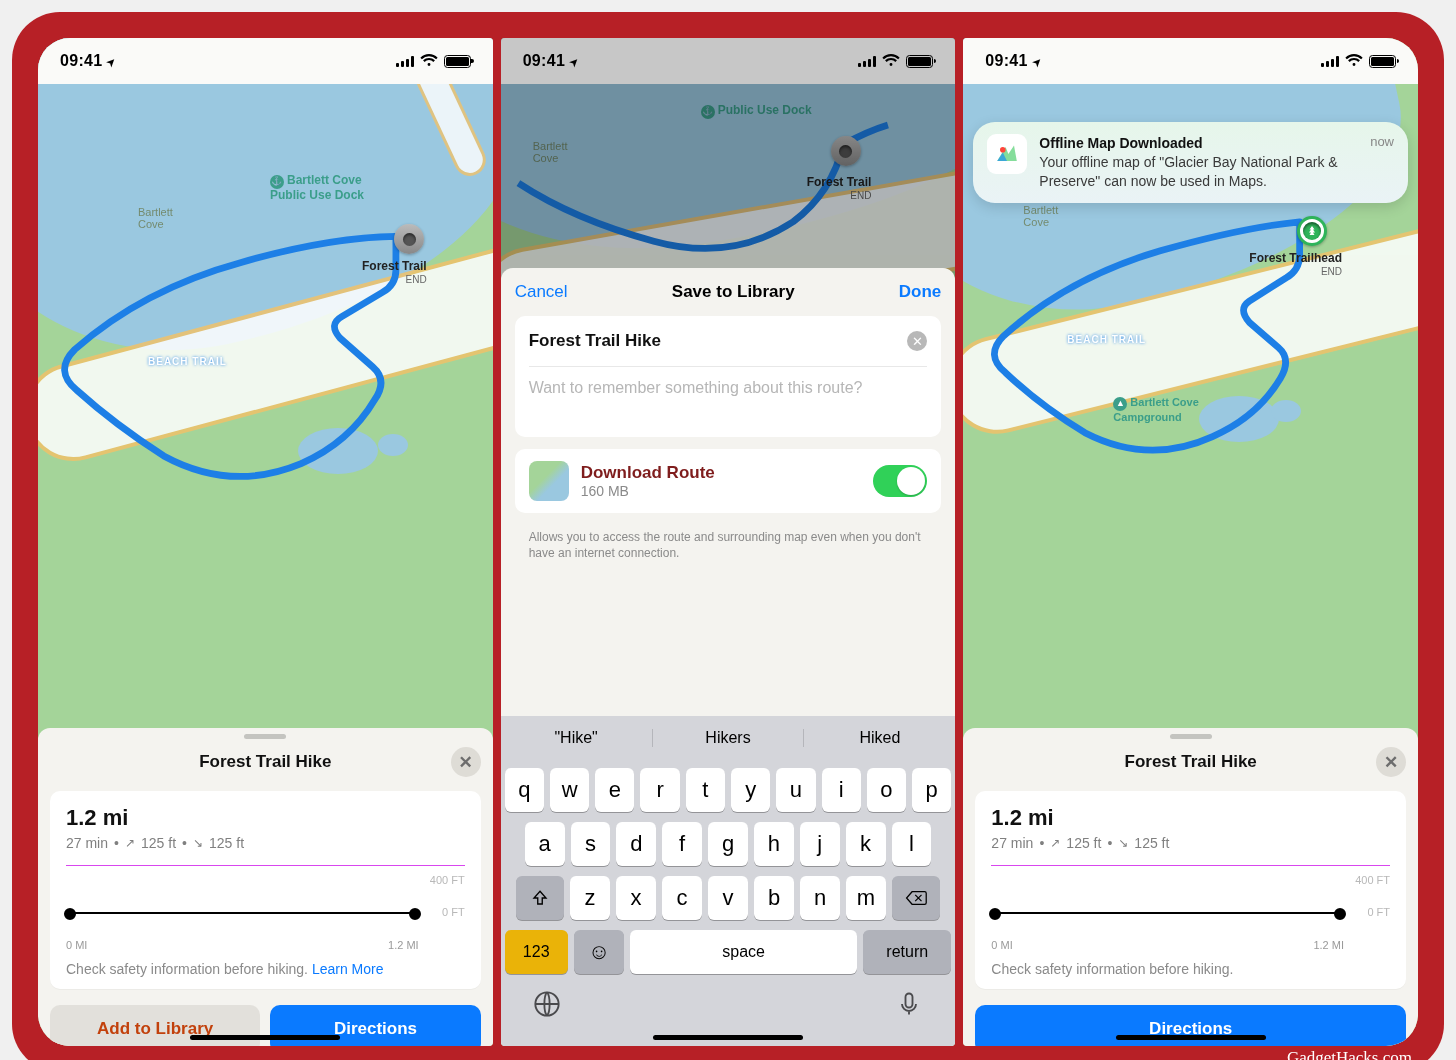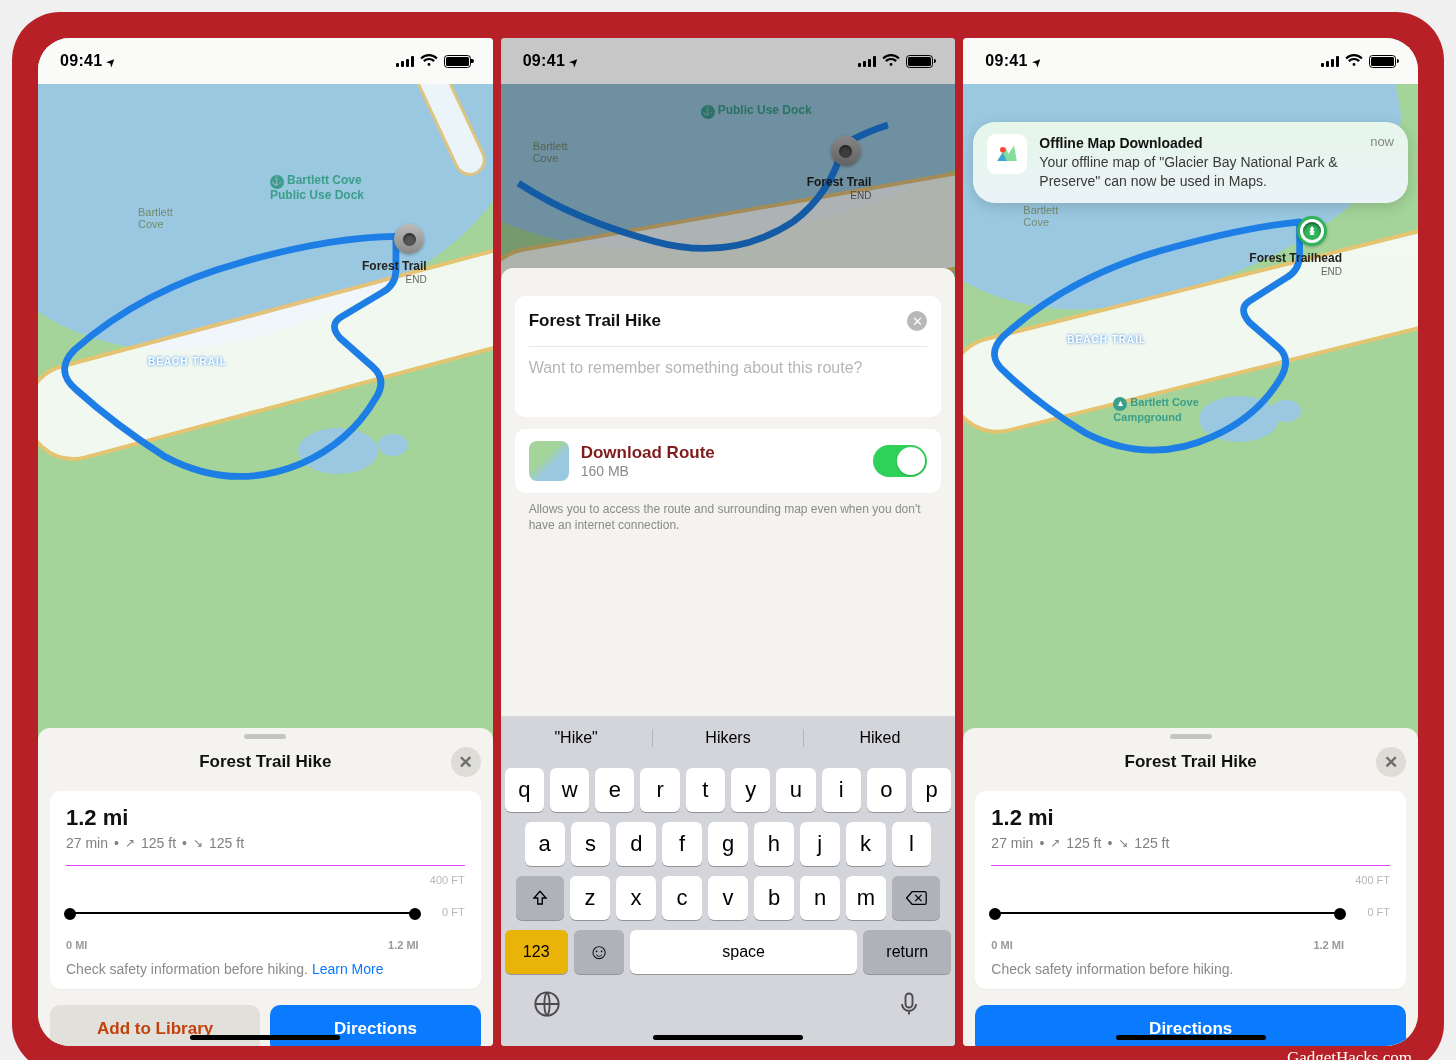--- a/index.html
+++ b/index.html
@@ -59,21 +59,21 @@
   .stat-card { background: #fff; border-radius: 10px; padding: 14px 16px 12px; margin-top: 14px; box-shadow: 0 1px 0 rgba(0,0,0,.03); }
   .stat-distance { font-size: 22px; font-weight: 700; color: #111; }
   .stat-sub { font-size: 14px; color: #808080; margin-top: 4px; display: flex; align-items: center; gap: 6px; flex-wrap: wrap; }
   .stat-sub .arrow { font-size: 12px; }
   .elev-chart { position: relative; height: 70px; margin-top: 14px; border-top: 1px solid #d946ef; }
   .elev-mark { position: absolute; right: 0; font-size: 11px; color: #b8b8b8; }
   .elev-mark.top { top: 8px; } .elev-mark.mid { top: 40px; }
   .elev-line { position: absolute; left: 0; right: 46px; top: 46px; height: 2px; background: #000; }
   .elev-line::before, .elev-line::after { content: ""; position: absolute; width: 8px; height: 8px; border: 2px solid #000; border-radius: 50%; top: -4px; background: #000; }
   .elev-line::before{ left: -2px; } .elev-line::after{ right: -2px; }
-  .elev-xaxis { display: flex; justify-content: space-between; font-size: 11px; color: #9a9a9a; margin-top: 4px; padding-right: 46px; font-weight: bold; }
+  .elev-xaxis { display: flex; justify-content: space-between; font-size: 11px; color: #9a9a9a; margin-top: 4px; padding-right: 46px; }
   .safety { font-size: 14px; color: #8a8a8a; margin-top: 10px; }
   .safety .learn { color: #0a7aff; font-weight: 500; }
   .btn-row { display: flex; gap: 10px; margin-top: 16px; }
   .btn { flex: 1; height: 48px; border-radius: 10px; display: flex; align-items: center; justify-content: center; font-size: 17px; font-weight: 600; }
   .btn.secondary { background: #e2e0db; color: #c2410c; }
   .btn.primary { background: #0a7aff; color: #fff; }
 
   .home-indicator { position: absolute; left: 50%; bottom: 6px; transform: translateX(-50%); width: 150px; height: 5px; background: #000; border-radius: 3px; }
 
   
@@ -89,21 +89,21 @@
   .input-row input { flex: 1; border: none; outline: none; font-size: 17px; font-weight: 600; color: #111; background: transparent; }
   .input-row .clear { width: 20px; height: 20px; border-radius: 50%; background: #b8b8b8; color: #fff; font-size: 13px; display: flex; align-items: center; justify-content: center; }
   .note-row { border-top: 1px solid #e8e8e8; padding: 12px 0 40px; font-size: 16px; color: #b6b6b6; }
   .dl-card { background: #fff; border-radius: 10px; margin-top: 12px; padding: 12px 14px; display: flex; align-items: center; gap: 12px; }
   .dl-thumb { width: 40px; height: 40px; border-radius: 8px; background: linear-gradient(135deg,#a4d499 40%,#9ac8e0 60%); }
   .dl-text { flex: 1; }
   .dl-title { font-size: 17px; font-weight: 600; color: #7f1d1d; }
   .dl-sub { font-size: 14px; color: #8a8a8a; }
   .toggle { width: 54px; height: 32px; background: #30d158; border-radius: 16px; position: relative; }
   .toggle::after{ content:""; position:absolute; right:2px; top:2px; width:28px; height:28px; background:#fff; border-radius:50%; box-shadow:0 1px 2px rgba(0,0,0,.2);}
-  .dl-help { font-size: 12px; color: #8a8a8a; padding: 8px 14px 0; line-height: 1.35; }
+  .dl-help { font-size: 12px; color: #8a8a8a; padding: 16px 14px 0; line-height: 1.35; }
 
   
   .kb-wrap { position: absolute; left: 0; right: 0; bottom: 0; }
   .suggestions { display: flex; height: 44px; background: #d4d5da; align-items: center; }
   .suggestions div { flex: 1; text-align: center; font-size: 16px; }
   .suggestions div + div { border-left: 1px solid #b5b6bb; }
   .keyboard { background: #d4d5da; padding: 8px 4px 6px; }
   .krow { display: flex; gap: 6px; margin-bottom: 10px; justify-content:center; }
   .key { background: #fff; border-radius: 6px; height: 44px; flex: 1; max-width:40px; display: flex; align-items: center; justify-content: center; font-size: 22px; box-shadow: 0 1px 0 rgba(0,0,0,.3); }
   .key.special { background: #b0b2ba; max-width:48px; font-size: 16px; }
@@ -249,20 +249,25 @@
               <span></span>
             </div>
           <div class="wifi-icon"><svg viewBox="0 0 20 14">
                 <path d="M10 12.5a1.6 1.6 0 100-3.2 1.6 1.6 0 000 3.2zM3.4 6.3a9.3 9.3 0 0113.2 0l-1.7 1.7a6.9 6.9 0 00-9.8 0L3.4 6.3zM.4 3.3a13.6 13.6 0 0119.2 0L17.9 5a11.2 11.2 0 00-15.8 0L.4 3.3z" fill="#000"></path>
               </svg></div>
           <div class="battery"></div>
         </div>
       </div>
 
       <div class="save-sheet">
+        <div class="save-head">
+          <span class="link">Cancel</span>
+          <span class="title">Save to Library</span>
+          <span class="link" style="font-weight:600;">Done</span>
+        </div>
         <div class="input-card">
           <div class="input-row">
             <input value="Forest Trail Hike" style="">
             <div class="clear">✕</div>
           </div>
           <div class="note-row">Want to remember something about this route?</div>
         </div>
         <div class="dl-card">
           <div class="dl-thumb"></div>
           <div class="dl-text">

